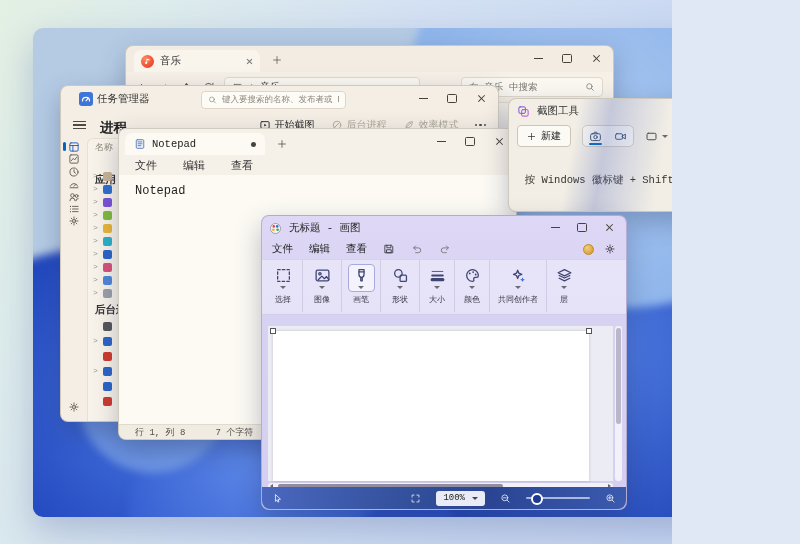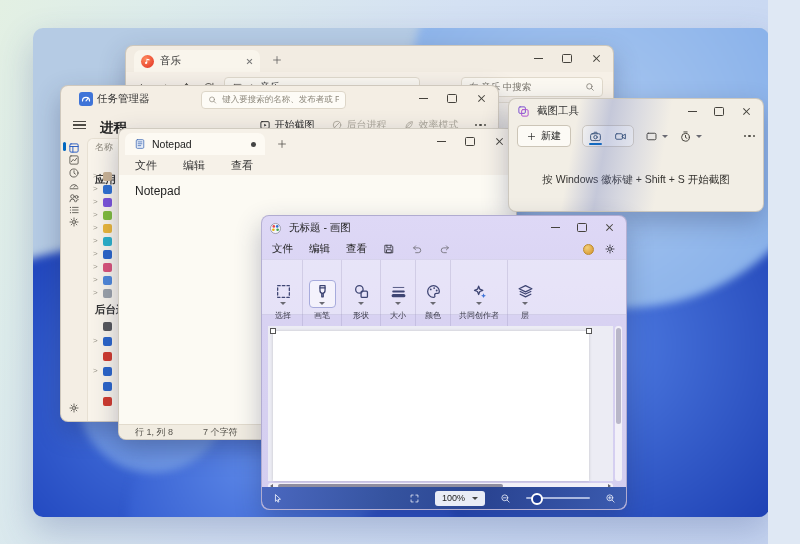--- a/index.html
+++ b/index.html
@@ -1,18 +1,18 @@
 <!DOCTYPE html>
 <html><head>
 <meta charset="utf-8">
 <style>
   html,body{margin:0;padding:0;background:#dfe8f4;}
-  #stage{position:relative;width:768px;height:544px;overflow:hidden;
+  #stage{position:relative;width:672px;height:544px;overflow:hidden;
     background:linear-gradient(115deg,#e3f0e3 0%,#ddeceb 16%,#d4e1f3 45%,#cad9f2 75%,#c6d5f1 100%);
-    font-family:Liberation Sans, sans-serif;-webkit-font-smoothing:antialiased;}
+    font-family:Liberation Mono, monospace;-webkit-font-smoothing:antialiased;}
   
   #desktop{position:absolute;left:33px;top:28px;width:736px;height:489px;border-radius:10px;overflow:hidden;
     background:#b5cbe4;box-shadow:0 14px 34px rgba(60,80,140,.28);}
   .petal{position:absolute;border-radius:50%;filter:blur(4px);}
   .p1{left:-150px;top:220px;width:430px;height:430px;background:radial-gradient(circle at 65% 35%,#4a77e0 0%,#2349c0 45%,#122e9e 78%);}
   .p2{left:95px;top:345px;width:300px;height:300px;background:radial-gradient(circle at 40% 30%,#5b86e6,#2c55cc 60%,#1c3cb0);}
   .p3{left:300px;top:440px;width:330px;height:240px;background:#2a4ec6;}
   .p4{right:-130px;top:180px;width:460px;height:460px;background:radial-gradient(circle at 35% 30%,#4f7ce2,#1e41b4 55%,#0f2c9a 85%);}
   .p5{right:-70px;top:-150px;width:430px;height:430px;background:radial-gradient(circle at 40% 60%,#aac8f0,#8ab2ea 60%,#6f9ce2);}
   .p6{left:45px;top:295px;width:150px;height:150px;background:#7aa2e8;opacity:.75;}
@@ -108,21 +108,21 @@
   #win-paint{left:228px;top:187px;width:364px;height:293px;background:linear-gradient(180deg,#ded8f6 0%,#d8d2f2 35%,#d4cef0 100%);border:1px solid rgba(110,105,150,.35);}
   .pt-title{position:absolute;left:7px;top:5px;display:flex;align-items:center;gap:7px;font-size:10.5px;color:#222;}
   #win-paint .ctls{right:10px;top:4px;gap:13px;}
   .pt-menubar{position:absolute;left:0;top:23px;right:0;height:20px;display:flex;align-items:center;gap:16px;padding:0 10px;font-size:10.5px;color:#222;}
   .pt-mico{color:#3c3c46;}
   .pt-right{margin-left:auto;display:flex;align-items:center;gap:10px;}
   .pt-badge{width:9px;height:9px;border-radius:50%;background:radial-gradient(circle at 35% 30%,#f2cf7a,#dca13c 75%);border:1px solid #bb8a2e;}
   .pt-toolbar{position:absolute;left:0;top:43px;right:0;height:54px;background:rgba(250,249,255,.40);
     border-top:1px solid rgba(140,135,180,.18);border-bottom:1px solid rgba(140,135,180,.22);
     display:flex;align-items:flex-start;padding:0 2px;}
-  .ptool{width:38px;flex:none;display:flex;flex-direction:column;align-items:center;padding-top:20px;border-right:1px solid rgba(130,125,170,.22);height:48px;}
+  .ptool{width:38px;flex:none;display:flex;flex-direction:column;align-items:center;padding-top:4px;border-right:1px solid rgba(130,125,170,.22);height:48px;}
   .ptool.pwide{width:56px;} .ptool.pnarrow{width:34px;} .ptool:last-child{border-right:none;}
   .pticon{display:flex;flex-direction:column;align-items:center;gap:2px;padding:2px 4px;border-radius:4px;border:1px solid transparent;color:#3e4573;}
   .psel .pticon{border:1px solid #a7abdc;background:rgba(255,255,255,.55);}
   .ptlabel{font-size:8px;color:#3a3a48;margin-top:2px;white-space:nowrap;}
   .pt-viewport{position:absolute;left:6px;top:110px;width:345px;height:155px;background:#ececf4;}
   .pt-canvas{position:absolute;left:5px;top:5px;width:316px;height:150px;background:#ffffff;box-shadow:0 0 3px rgba(0,0,0,.18);}
   .handle{position:absolute;width:4px;height:4px;background:#fff;border:1px solid #555;}
   .h1{left:2px;top:2px;} .h2{left:318px;top:2px;}
   .pt-vscroll{position:absolute;right:4px;top:110px;width:7px;height:155px;background:#f2f0f8;border-radius:3px;}
   .pt-vthumb{position:absolute;left:1px;top:2px;width:5px;height:96px;background:#b9b7c9;border-radius:3px;}
@@ -604,20 +604,33 @@
             <span class="pticon">
               <span class="i17 gsvg">
                 <svg viewBox="0 0 16 16" fill="none" stroke="currentColor" stroke-width="1.2" stroke-linecap="round" stroke-linejoin="round">
                   <rect x="2.5" y="2.5" width="11" height="11" stroke-dasharray="2.4 2"></rect>
                 </svg>
               </span>
               <span class="caret"></span>
             </span>
             <span class="ptlabel">选择</span>
           </div>
+          <div class="ptool">
+            <span class="pticon">
+              <span class="i17 gsvg">
+                <svg viewBox="0 0 16 16" fill="none" stroke="currentColor" stroke-width="1.2" stroke-linecap="round" stroke-linejoin="round">
+                  <rect x="2" y="3" width="12" height="10" rx="1.5"></rect>
+                  <circle cx="5.6" cy="6.4" r="1.1"></circle>
+                  <path d="M4 12 l3.4-3.4 2.4 2.4 2-2 2.2 3"></path>
+                </svg>
+              </span>
+              <span class="caret"></span>
+            </span>
+            <span class="ptlabel">图像</span>
+          </div>
           <div class="ptool psel">
             <span class="pticon">
               <span class="i17 gsvg">
                 <svg viewBox="0 0 16 16" fill="none" stroke="currentColor" stroke-width="1.2" stroke-linecap="round" stroke-linejoin="round">
                   <path d="M5.6 2.5 h4.8 v4.4 c0 1.8-1 2.9-2.4 2.9 s-2.4-1.1-2.4-2.9z"></path>
                   <line x1="5.6" y1="4.6" x2="10.4" y2="4.6"></line>
                   <path d="M7.3 9.8 v3.2 h1.4 v-3.2"></path>
                 </svg>
               </span>
               <span class="caret"></span>

